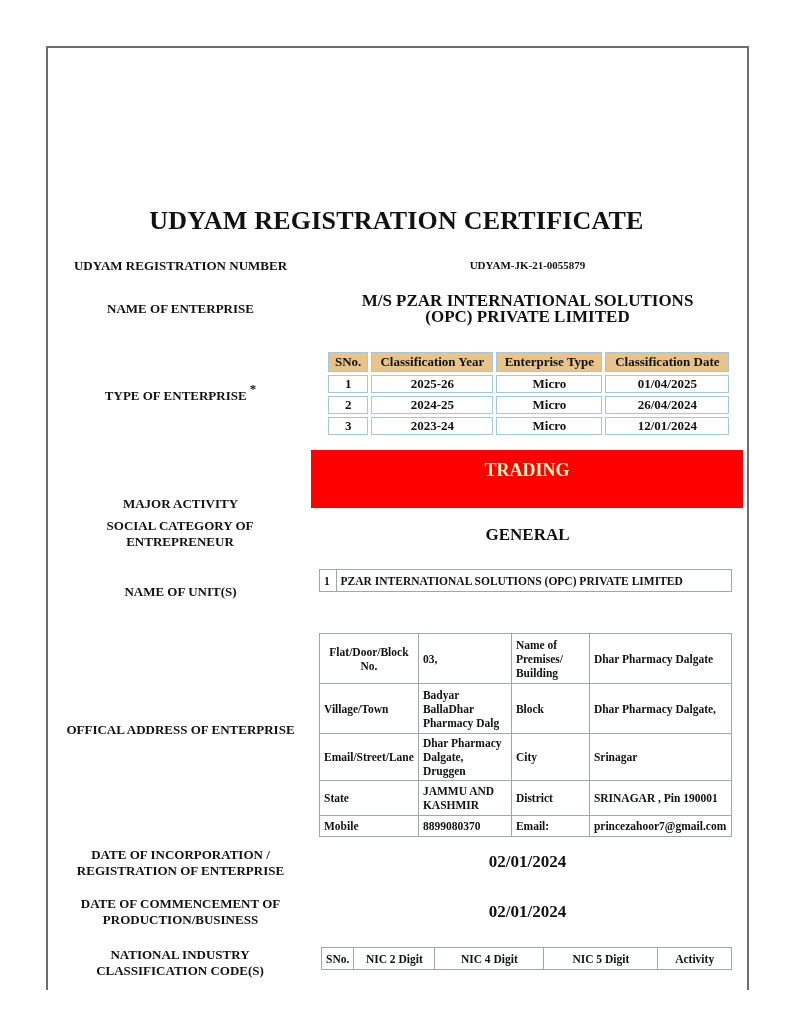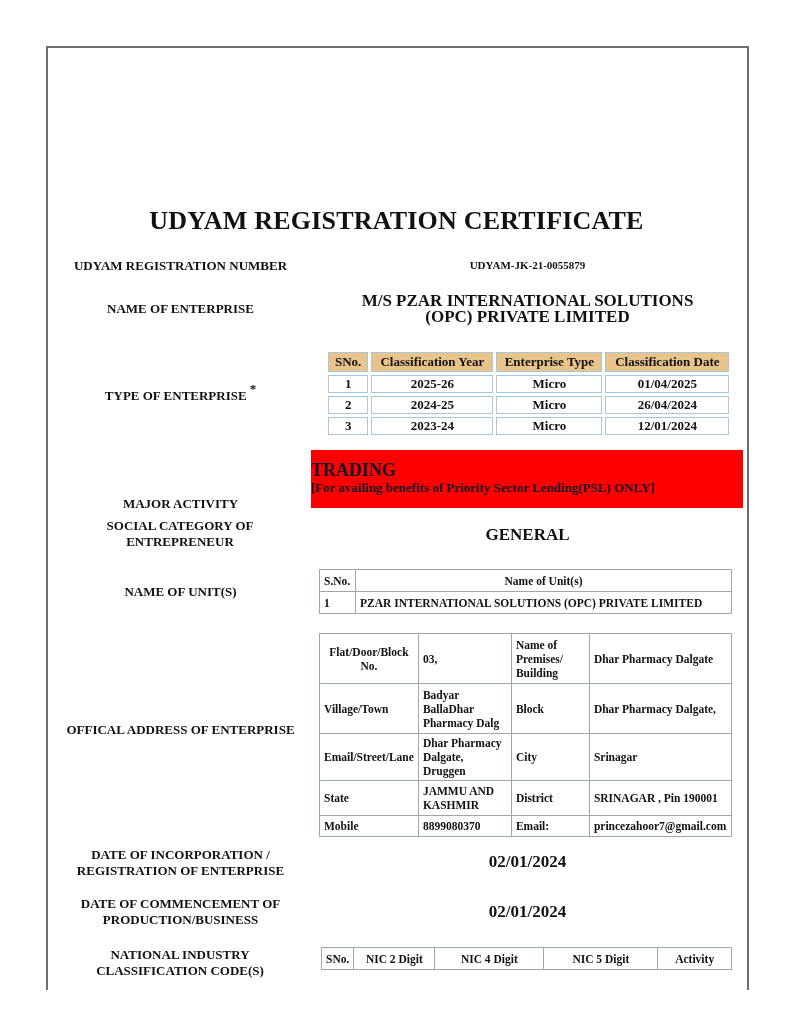--- a/index.html
+++ b/index.html
@@ -12,21 +12,21 @@
   .lbl { position:absolute; left:58px; width:245px; text-align:center; font-weight:bold; font-size:13px; line-height:16px; }
   .val { position:absolute; text-align:center; font-weight:bold; font-size:17px; line-height:16px; }
   .star { position:relative; top:-7px; font-size:13px; margin-left:3px; }
 
   table { border-collapse:separate; font-weight:bold; }
   .cls { position:absolute; left:325px; top:349px; border-spacing:3px; font-size:13px; }
   .cls th { background:#e8c48a; border:1px solid #a5c7de; padding:1px 6px; height:16px; white-space:nowrap; }
   .cls td { border:1.5px solid #a5c7de; text-align:center; height:16px; padding:0 4px; }
 
   .trading { position:absolute; left:311px; top:450px; width:432px; height:58px; background:#fe0000;
-             color:#0f172a; text-align:left; font-weight:bold; }
+             color:#fef9c3; text-align:center; font-weight:bold; }
   .trading .big { font-size:18px; margin-top:10px; line-height:20px; }
   .trading .small { font-size:13px; line-height:16px; }
 
   .grid { position:absolute; border-collapse:collapse; font-size:11.5px; }
   .grid td, .grid th { border:1px solid #9aa9a9; padding:2px 4px; text-align:left; vertical-align:middle; line-height:14px; }
   .units { left:319px; top:569px; width:413px; }
   .units th { text-align:center; height:17px; }
   .units td { height:17px; }
   .addr { left:319px; top:633px; width:413px; }
   .addr td { font-size:11.5px; }
@@ -76,33 +76,28 @@
       <td>2023-24</td>
       <td>Micro</td>
       <td>12/01/2024</td>
     </tr>
   </tbody>
 </table>
 
 <div class="lbl" style="top:496px;">MAJOR ACTIVITY</div>
 <div class="trading">
   <div class="big">TRADING</div>
-  <div class="small">[For availing benefits of Priority Sector Lending(PSL) ONLY]</div>
 </div>
 
 <div class="lbl" style="top:518px;width:200px;left:80px;">SOCIAL CATEGORY OF ENTREPRENEUR</div>
 <div class="val" style="left:430px;width:195px;top:527px;">GENERAL</div>
 
 <div class="lbl" style="top:584px;">NAME OF UNIT(S)</div>
 <table class="grid units">
   <tbody>
-      <tr>
-    <th style="width:27px;text-align:left;">S.No.</th>
-    <th>Name of Unit(s)</th>
-  </tr>
   <tr>
     <td>1</td>
     <td>PZAR INTERNATIONAL SOLUTIONS (OPC) PRIVATE LIMITED</td>
   </tr>
 </tbody>
   </table>
 
 <div class="lbl" style="top:722px;">OFFICAL ADDRESS OF ENTERPRISE</div>
 <table class="grid addr">
   <tbody>

